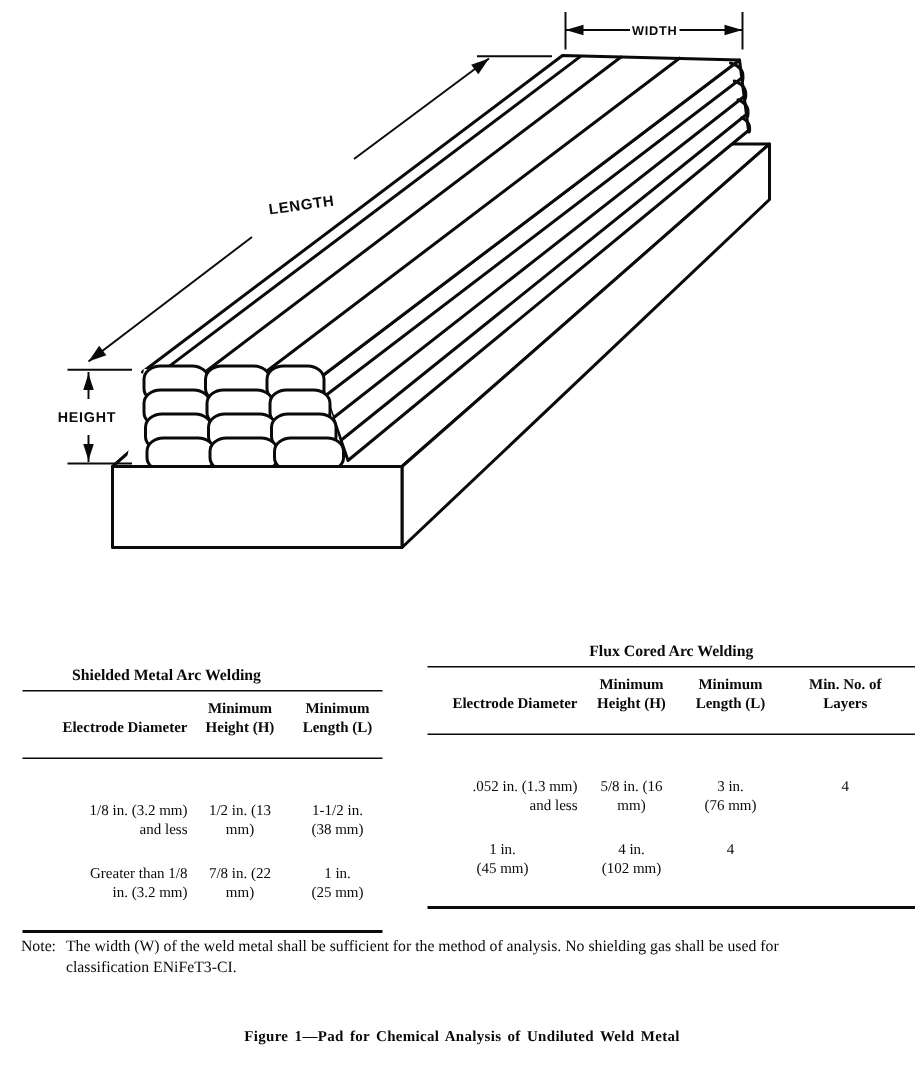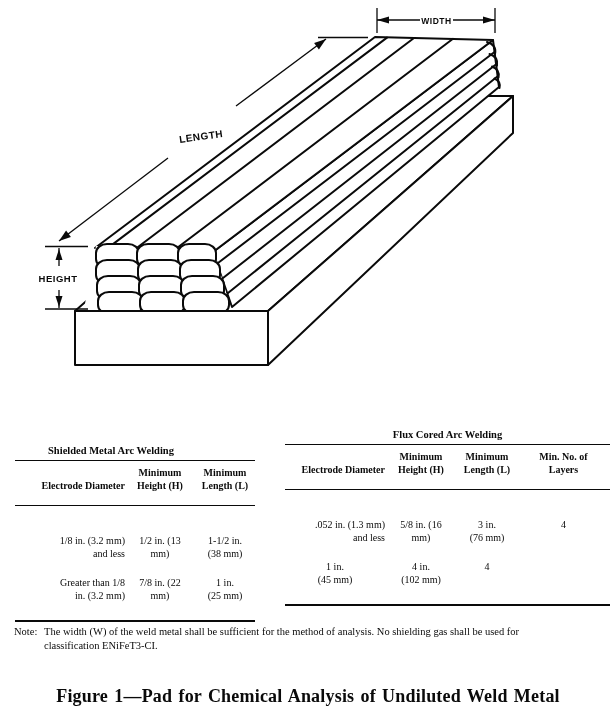--- a/index.html
+++ b/index.html
@@ -29,21 +29,21 @@
   .trow1{margin-top:28px}
   .trow2{margin-top:16px}
   .cell{font-size:10px;text-align:center}
   .thead .cell{font-weight:700}
   .cell.left{text-align:right;padding-left:1px}
   .lnt{display:block;line-height:13px;white-space:nowrap}
 
   #note{position:absolute;left:14px;top:625px;width:598px;display:flex;font-size:10.5px;line-height:13.5px}
   #note .nlabel{width:30px;flex:none}
   #note .lnt{line-height:13.5px}
-  #caption{position:absolute;left:0;top:686px;width:616px;text-align:center;font-weight:700;font-size:18px;word-spacing:1.5px;letter-spacing:.2px}
+  #caption{position:absolute;left:0;top:686px;width:616px;text-align:center;font-weight:700;font-size:10px;word-spacing:1.5px;letter-spacing:.2px}
 </style>
 </head>
 <body>
 
 <svg id="diagram" width="616" height="438" viewBox="0 0 616 438">
 
   <g>
     <polygon class="s" points="75,311 268,311 513,96 320,96"></polygon>
   </g>
 

